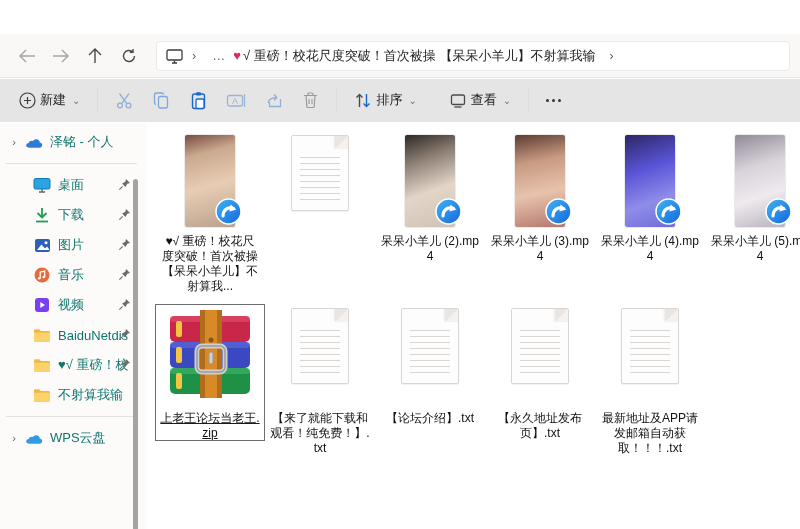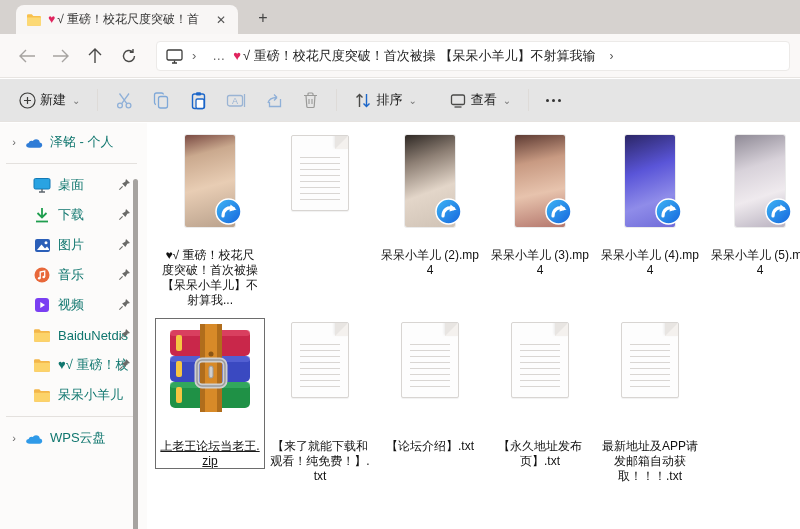--- a/index.html
+++ b/index.html
@@ -53,21 +53,21 @@
   .side-indent { padding-left:30px; }
   .side-scrollbar { position:absolute; right:9px; top:56px; width:5px; height:352px; background:#a6a3a0; border-radius:3px; }
 
   
   .content { flex:1; padding:8px 0 0 8px; background:#fff; }
   .frow { display:flex; align-items:flex-start; }
   .fcell { width:110px; display:flex; flex-direction:column; align-items:center; margin-bottom:10px; }
   .fcell.selected { outline:1px solid #6d6d6d; outline-offset:-1px;text-decoration:underline; }
   .iconbox { height:96px; display:flex; align-items:flex-start; justify-content:center; position:relative; margin-top:4px; }
   .fname { width:100px; text-align:center; font-size:12px; line-height:15px; color:#111;
-           word-break:break-all; margin-top:17px; }
+           word-break:break-all; margin-top:3px; }
 
   
   .vthumb { width:50px; height:92px; border-radius:2px; position:relative; box-shadow:0 0 0 1px rgba(0,0,0,.08); }
   .vt-1 { background:linear-gradient(165deg,#7a4a43 0%,#caa98e 22%,#e8cdb4 55%,#b9a18c 100%); }
   .vt-2 { background:linear-gradient(160deg,#2e2824 0%,#8d7f74 28%,#e3d6c9 60%,#cfc2b5 100%); }
   .vt-3 { background:linear-gradient(168deg,#5e3b33 0%,#c89a82 30%,#e7c3ad 62%,#b4776d 100%); }
   .vt-4 { background:linear-gradient(160deg,#2b2666 0%,#5a55d8 38%,#8f8ce9 70%,#6f6bd8 100%); }
   .vt-5 { background:linear-gradient(162deg,#8f8a96 0%,#d8d2da 35%,#efeaee 65%,#b9b2c0 100%); }
   .badge { position:absolute; right:-7px; bottom:2px; width:27px; height:27px; }
 
@@ -78,31 +78,20 @@
                    border-left:14px solid #e8e5e2; border-top:14px solid #f4f1ee;
                    filter:drop-shadow(-1px 1px 1px rgba(0,0,0,.08)); transform:rotate(90deg); }
   .txticon .lines { position:absolute; left:8px; right:8px; top:18px; bottom:8px;
                     background:repeating-linear-gradient(#fdfdfd 0,#fdfdfd 3px,#d9d6d3 3px,#d9d6d3 4px,#fdfdfd 4px,#fdfdfd 6px); }
 </style>
 </head>
 <body>
 
 <div class="window">
 
-  <div class="titlebar">
-    <div class="tab">
-      <svg width="16" height="14" viewBox="0 0 16 14" style="margin-right:6px;flex:none">
-        <path d="M1 2.5 q0-1.2 1.2-1.2 h3.6 l1.5 1.6 h6.5 q1.2 0 1.2 1.2 v7.4 q0 1.2-1.2 1.2 H2.2 Q1 12.7 1 11.5 Z" fill="#f8c04c"></path>
-        <path d="M1 4.6 h14 v6.9 q0 1.2-1.2 1.2 H2.2 Q1 12.7 1 11.5 Z" fill="#fcd975"></path>
-      </svg>
-      <span class="tab-title"><span class="tab-heart">♥</span><span>√ 重磅！校花尺度突破！首</span></span>
-      <span class="tab-close">✕</span>
-    </div>
-    <div class="newtab">+</div>
-  </div>
 
   <div class="navbar">
     <div class="nav-btn">
       <svg width="18" height="14" viewBox="0 0 18 14">
           <path d="M8 1 L2 7 L8 13 M2 7 H17" stroke="#a6a3a0" stroke-width="1.4" fill="none"></path>
         </svg>
     </div>
     <div class="nav-btn">
       <svg width="18" height="14" viewBox="0 0 18 14">
           <path d="M10 1 L16 7 L10 13 M16 7 H1" stroke="#a6a3a0" stroke-width="1.4" fill="none"></path>
@@ -323,21 +312,21 @@
           </svg>
       </div>
 
       <div class="side-row side-indent">
         <span class="s-icon">
           <svg width="18" height="15" viewBox="0 0 18 15">
               <path d="M1 2.6 q0-1.3 1.3-1.3 h4 l1.6 1.7 h7.8 q1.3 0 1.3 1.3 v8.1 q0 1.3-1.3 1.3 H2.3 Q1 13.7 1 12.4 Z" fill="#f3b64a"></path>
               <path d="M1 4.8 h16 v7.6 q0 1.3-1.3 1.3 H2.3 Q1 13.7 1 12.4 Z" fill="#fcd36a"></path>
             </svg>
         </span>
-        <span class="side-label">呆呆小羊儿</span>
+        <span class="side-label">不射算我输</span>
       </div>
 
       <div class="side-divider"></div>
 
       <div class="side-row">
         <span class="chev">›</span>
         <span class="s-icon">
           <svg width="19" height="13" viewBox="0 0 19 13">
               <path d="M5 12 h10.2 q3-.3 3-2.8 q0-2.4-2.6-2.7 q-.5-3.3-4-3.3 q-2.3 0-3.4 1.7 q-3.4-.8-4.4 2 q-2.6.3-2.6 2.6 q0 2.3 3.8 2.5 Z" fill="#2f9ae8"></path>
             </svg>

